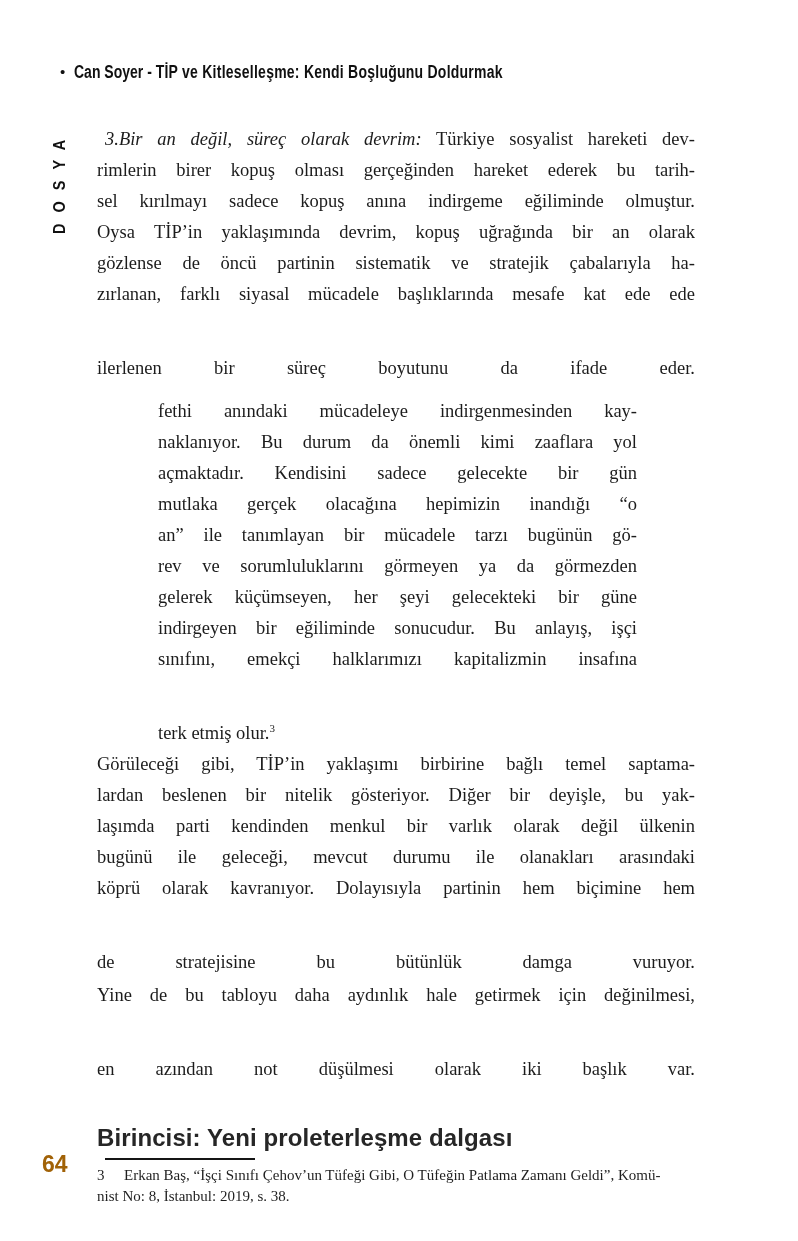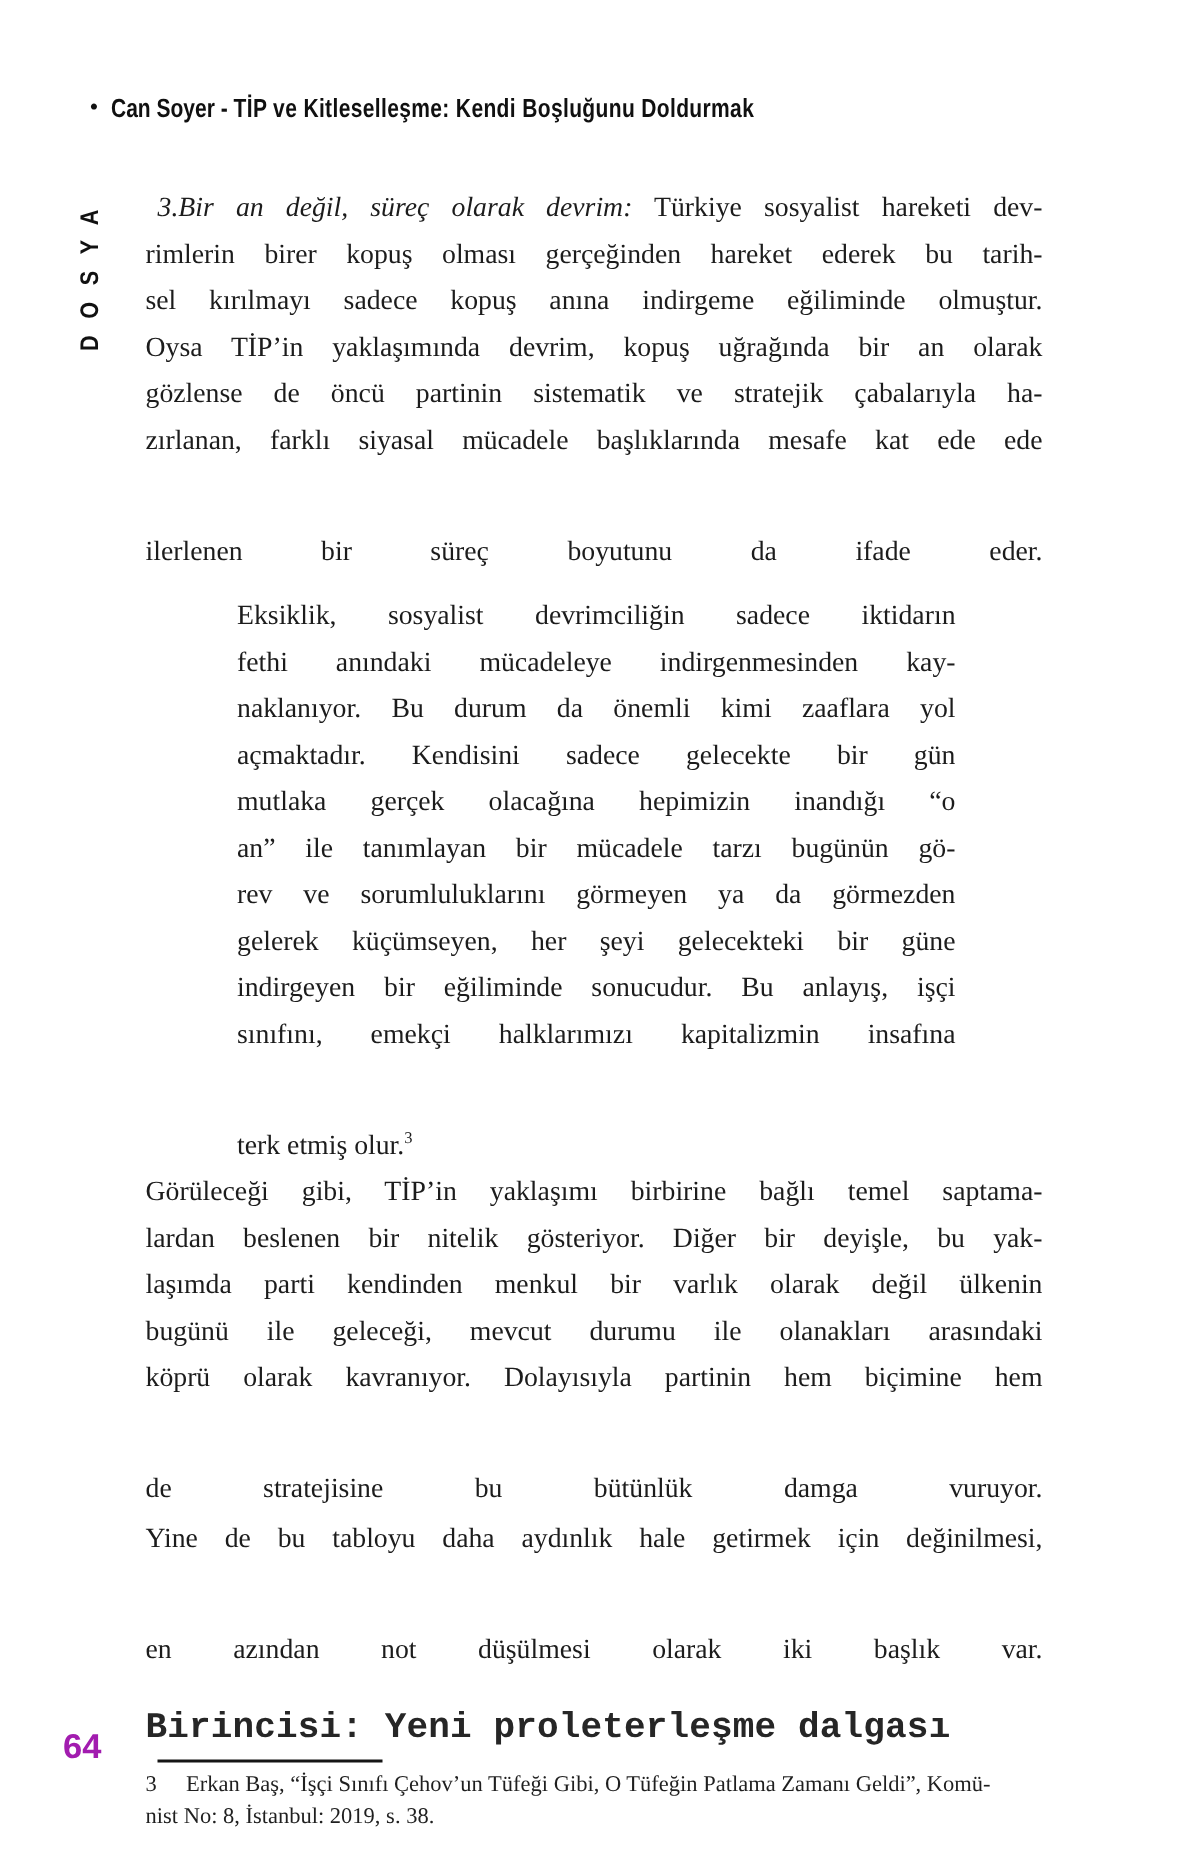--- a/index.html
+++ b/index.html
@@ -40,37 +40,37 @@
   .tline-last { text-align-last:left;margin-top:43px; }
   .indent1 { padding-left:8px; }
 
   .bq { margin-top:12px; margin-left:61px; width:479px; }
 
   .p2 { margin-top:0px; }
   .p3 { margin-top:2px; }
   .p4 { margin-top:6px; }
 
   .heading {
-    margin:20px 0 0 0; font-family:Liberation Mono, monospace;
+    margin:36px 0 0 0; font-family:Liberation Sans, sans-serif;
     font-size:24px; font-weight:600; color:#262626; line-height:34px; letter-spacing:0.1px;
   }
 
   sup.fnref { font-size:11px; line-height:0; vertical-align:super; font-family:"Liberation Serif",serif; }
 
   .fnrule { margin-top:3px; margin-left:8px; width:150px; border-top:2px solid #151515; }
   .footnote { margin-top:5px; width:658px; }
   .fnline {
     font-family:Liberation Serif, serif; font-size:15px; line-height:21px;
     color:#1f1f1f; white-space:nowrap;
   }
   .fnmark { display:inline-block; width:27px; }
 
   .pagenum {
     position:absolute; left:42px; top:1151px;
-    font-family:"Liberation Sans",sans-serif; font-size:23px; font-weight:600; color:#a21caf;
+    font-family:"Liberation Sans",sans-serif; font-size:23px; font-weight:600; color:#a16207;
   }
 </style>
 </head>
 <body>
 
 <div class="page">
 
   <div class="runhead">
     <span class="bullet">•</span>
     <span class="cond"><span class="author">Can Soyer - </span><span class="htitle">TİP ve Kitleselleşme: Kendi Boşluğunu Doldurmak</span></span>
@@ -87,21 +87,20 @@
           <div class="tline">sel kırılmayı sadece kopuş anına indirgeme eğiliminde olmuştur.</div>
           <div class="tline">Oysa TİP’in yaklaşımında devrim, kopuş uğrağında bir an olarak</div>
           <div class="tline">gözlense de öncü partinin sistematik ve stratejik çabalarıyla ha-</div>
           <div class="tline">zırlanan, farklı siyasal mücadele başlıklarında mesafe kat ede ede</div>
           <div class="tline tline-last">ilerlenen bir süreç boyutunu da ifade eder.</div>
         </div>
     </div>
 
     <div class="bq">
       <div>
-          <div class="tline">Eksiklik, sosyalist devrimciliğin sadece iktidarın</div>
           <div class="tline">fethi anındaki mücadeleye indirgenmesinden kay-</div>
           <div class="tline">naklanıyor. Bu durum da önemli kimi zaaflara yol</div>
           <div class="tline">açmaktadır. Kendisini sadece gelecekte bir gün</div>
           <div class="tline">mutlaka gerçek olacağına hepimizin inandığı “o</div>
           <div class="tline">an” ile tanımlayan bir mücadele tarzı bugünün gö-</div>
           <div class="tline">rev ve sorumluluklarını görmeyen ya da görmezden</div>
           <div class="tline">gelerek küçümseyen, her şeyi gelecekteki bir güne</div>
           <div class="tline">indirgeyen bir eğiliminde sonucudur. Bu anlayış, işçi</div>
           <div class="tline">sınıfını, emekçi halklarımızı kapitalizmin insafına</div>
         </div>

